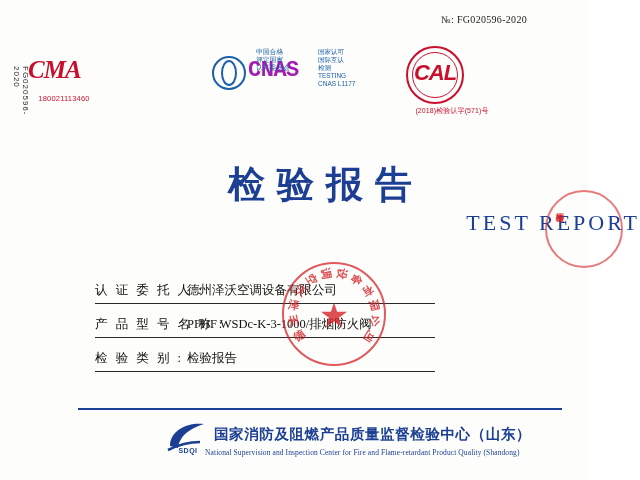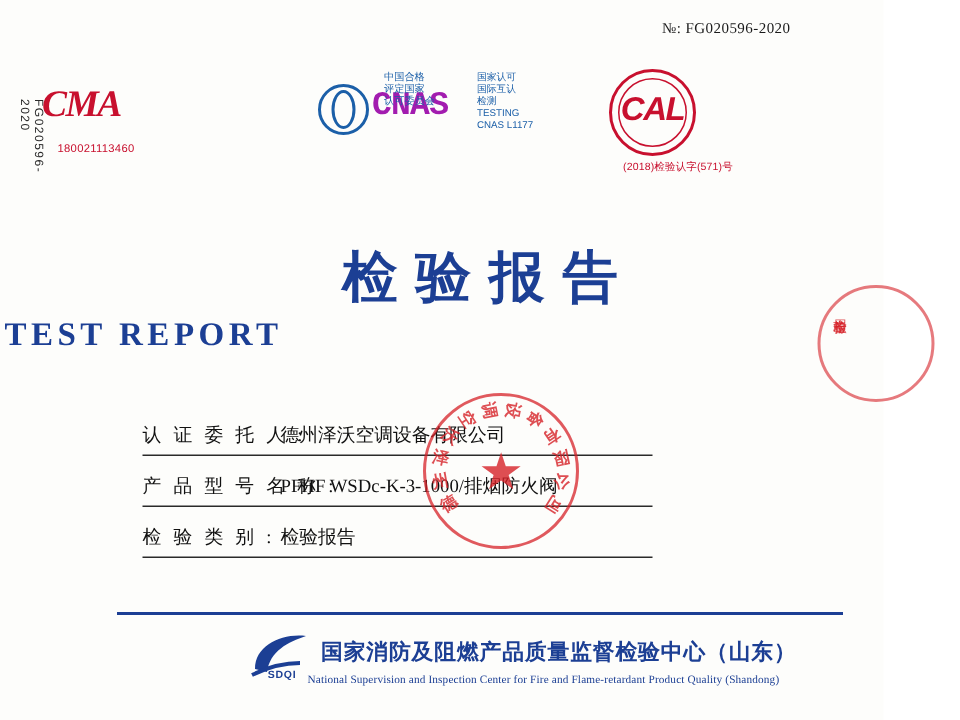--- a/index.html
+++ b/index.html
@@ -259,23 +259,23 @@
     letter-spacing: 12px;
     color: #1c3f94;
     font-family: "Liberation Serif", serif;
     text-indent: 12px;
   }
   .title-en {
     position: absolute;
     left: 0;
     top: 210px;
     width: 640px;
-    text-align: left;
+    text-align: right;
     font-size: 22px;
-    font-weight: bold;
+    font-weight: normal;
     letter-spacing: 3px;
     color: #1c3f94;
     font-family: "Liberation Serif", serif;
     text-indent: 3px;
   }
 
   
   .fields {
     position: absolute;
     left: 0;

